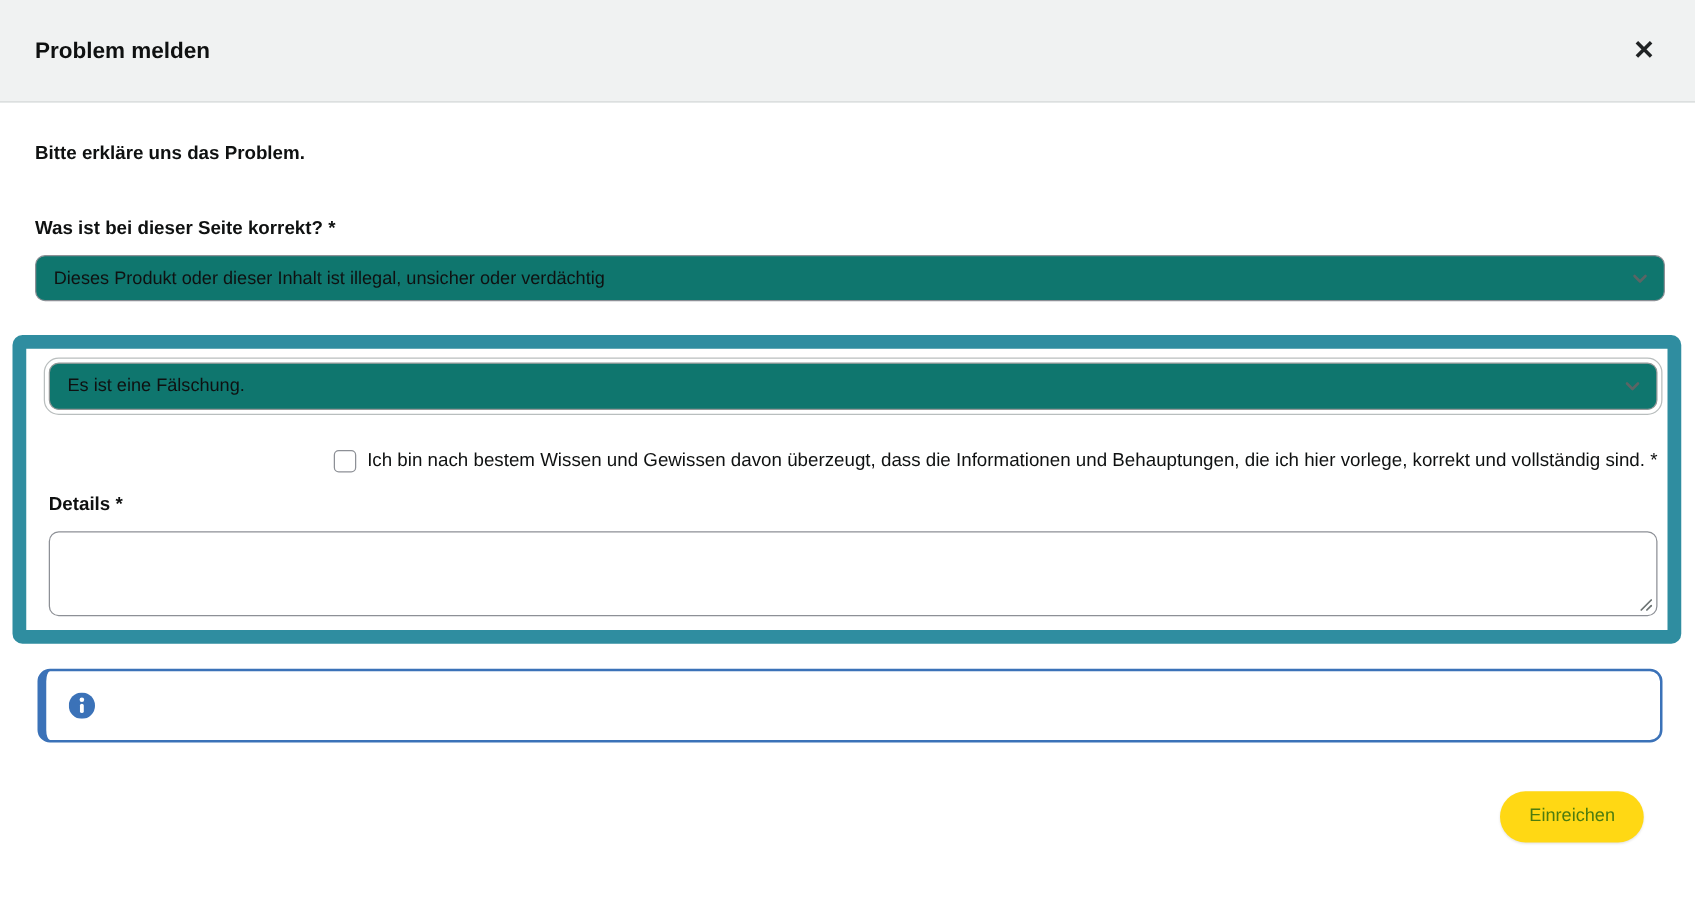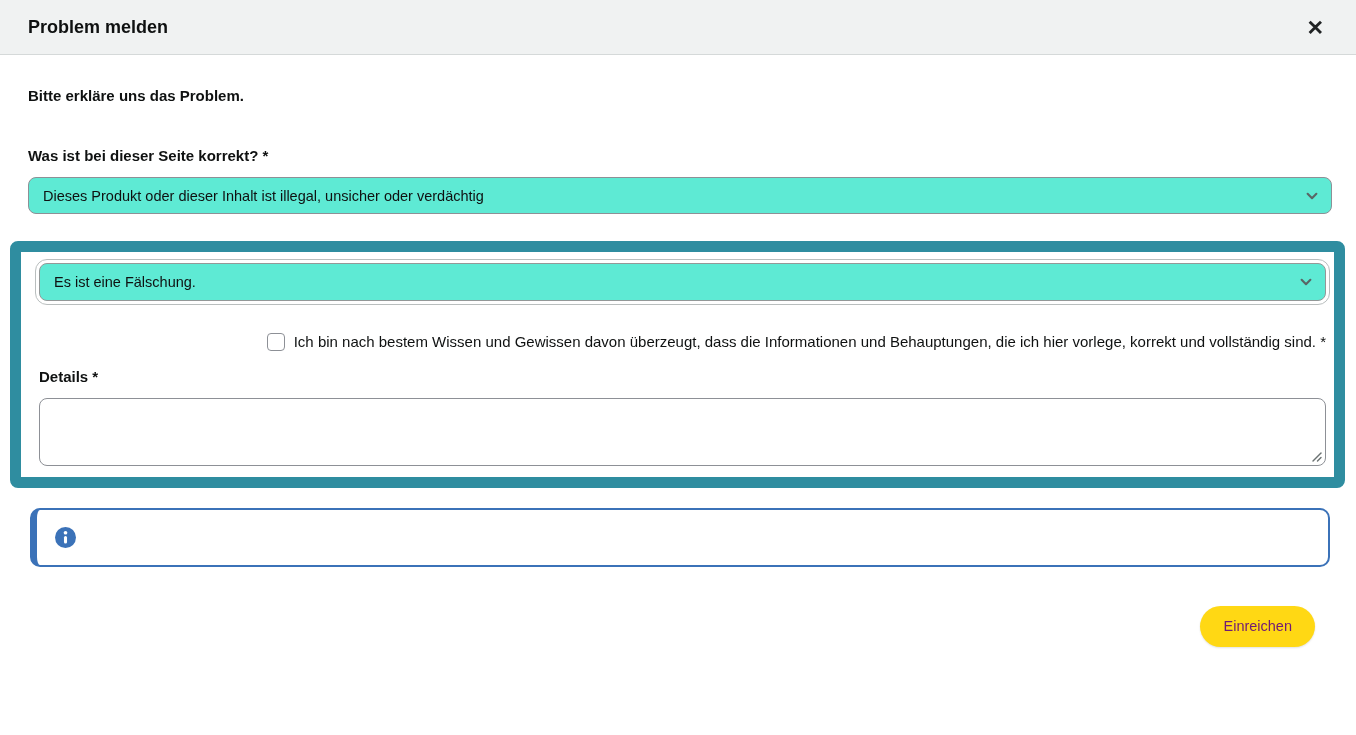--- a/index.html
+++ b/index.html
@@ -9,42 +9,42 @@
     background: #ffffff;
     color: #0F1111;
   }
 
   
   .modal-header {
     display: flex; align-items: center; justify-content: space-between;
     background: #F0F2F2;
     border-bottom: 1px solid #D5D9D9;
     padding: 0 26px 0 28px;
-    height: 55px;
+    height: 82px;
   }
   .modal-title { font-size: 18px; font-weight: bold; color: #0F1111; }
   .close-btn {
     background: none; border: none; cursor: pointer;
     font-size: 21px; font-weight: bold; color: #202324;
     line-height: 1; padding: 6px;
   }
 
   
   .modal-body { padding: 32px 24px 0 28px; }
 
   .intro { font-size: 15px; font-weight: bold; margin-bottom: 43px; }
 
   .field-label { display: block; font-size: 15px; font-weight: bold; margin-bottom: 13px; }
 
   .select-wrap { position: relative; }
   select {
     width: 100%; height: 37px;
     font-family: "Liberation Sans", "DejaVu Sans", sans-serif;
     font-size: 14.5px; color: #0F1111;
-    background: #5eead4;
+    background: #0f766e;
     border: 1px solid #8D9096;
     border-radius: 8px;
     padding: 0 36px 0 14px;
     appearance: none; -webkit-appearance: none; -moz-appearance: none;
     cursor: pointer;
   }
   select.focused {
     border: 1px solid #949898;
     outline: 1px solid #B9BEBE;
     outline-offset: 3px;
@@ -112,21 +112,21 @@
   .alert-text { font-size: 15px; }
   .alert-link { color: #3B72B8; text-decoration: none; cursor: pointer; }
 
   
   .actions { display: flex; justify-content: flex-end; margin: 39px 17px 0 0; }
   .submit-btn {
     background: #FFD814;
     border: none; border-radius: 100px;
     padding: 0 23px; height: 41px;
     font-family: "Liberation Sans", "DejaVu Sans", sans-serif;
-    font-size: 14.5px; color: #701a75;
+    font-size: 14.5px; color: #4d7c0f;
     cursor: pointer;
     box-shadow: 0 1px 2px rgba(15,17,17,.12);
   }
 </style>
 </head>
 <body>
 
 <header class="modal-header">
   <h1 class="modal-title">Problem melden</h1>
   <button class="close-btn" aria-label="Schließen">✕</button>

